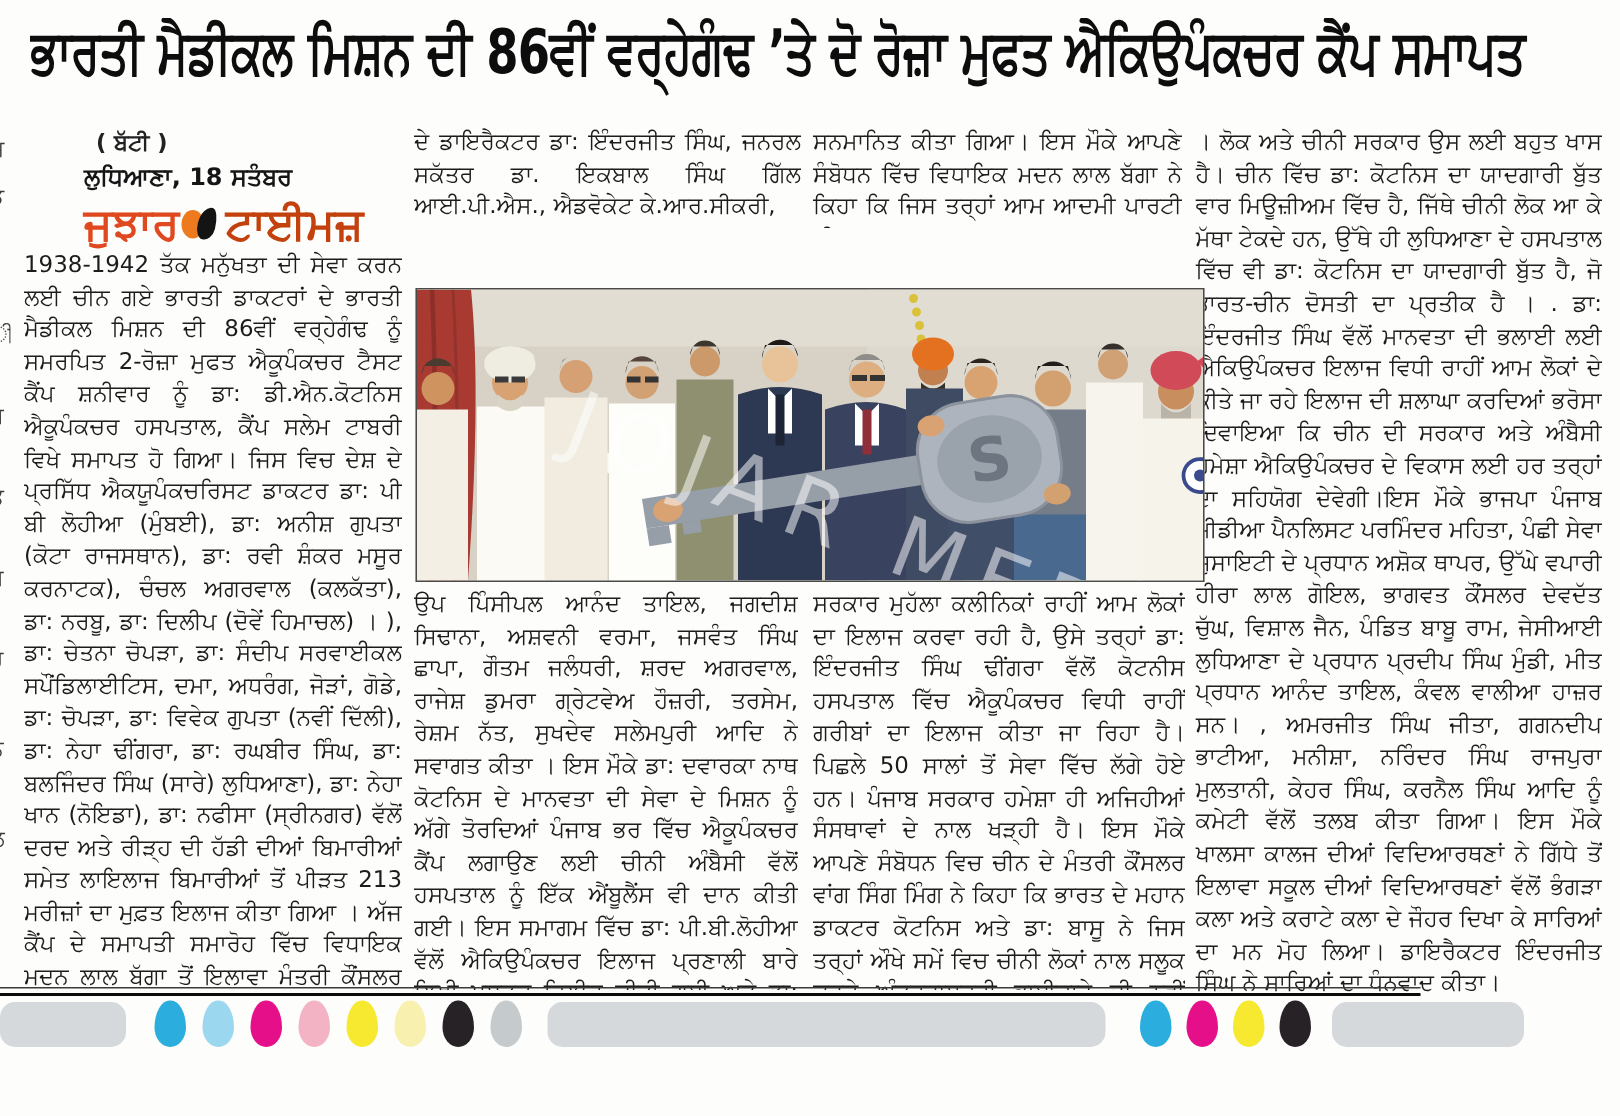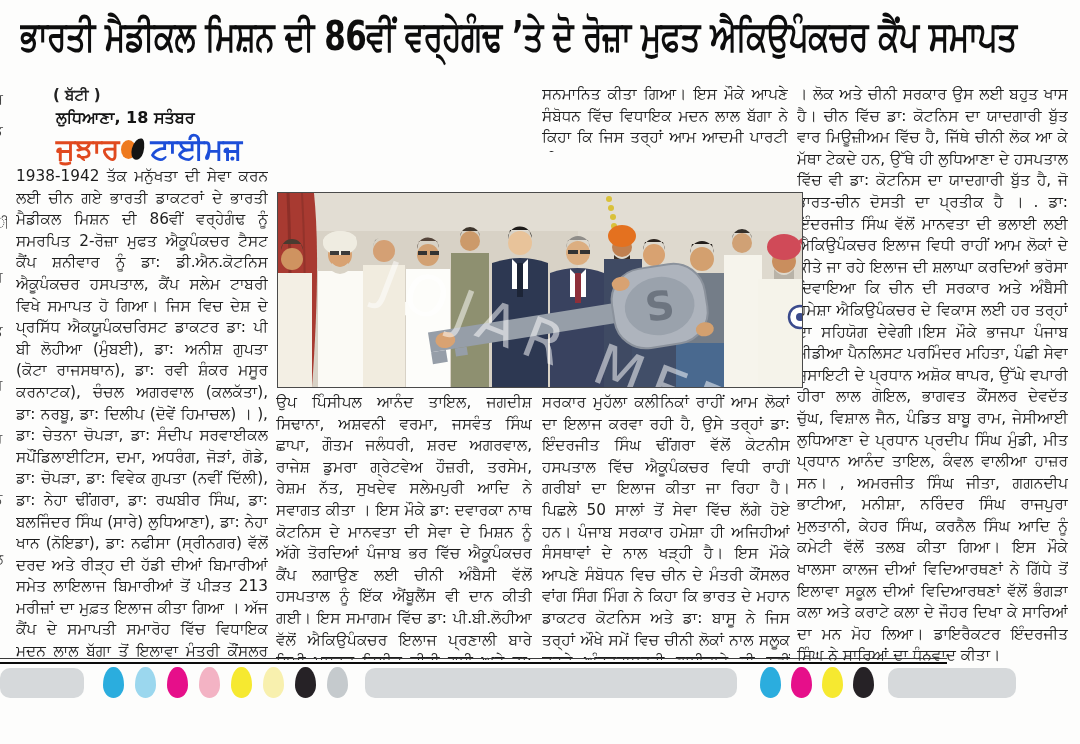--- a/index.html
+++ b/index.html
@@ -7,25 +7,25 @@
     position:relative;width:1080px;height:744px;background:#fdfdfc;overflow:hidden;
     font-family:"DejaVu Sans","Liberation Sans",sans-serif;color:#1b1b1b;
   }
   
   .headline{
     position:absolute;left:20px;top:12px;width:1052px;height:62px;
     font-size:31px;font-weight:700;color:#0d0d0d;white-space:nowrap;overflow:hidden;
     transform:scaleY(1.32);transform-origin:top left;letter-spacing:-0.5px;
   }
   
-  .bureau{position:absolute;left:53px;top:86px;font-size:15px;font-weight:700;color:#222;}
+  .bureau{position:absolute;left:64px;top:86px;font-size:15px;font-weight:700;color:#222;}
   .placedate{position:absolute;left:56px;top:108px;font-size:16px;font-weight:700;color:#151515;}
   .paperlogo{position:absolute;left:56px;top:130px;height:38px;display:flex;align-items:center;font-weight:700;font-size:29px;letter-spacing:0;}
   .paperlogo .w1{color:#e0491f;}
-  .paperlogo .w2{color:#1d4ed8;margin-left:6px;}
+  .paperlogo .w2{color:#c2410c;margin-left:6px;}
   .logo-dot{display:inline-block;width:15px;height:19px;background:#ee7a1f;border-radius:50%;margin-left:2px;}
   .logo-blob{display:inline-block;width:12px;height:22px;background:#141414;border-radius:60% 40% 55% 45%/55% 60% 40% 45%;margin-left:-4px;transform:rotate(14deg);}
   
   .col{
     position:absolute;font-size:15.3px;line-height:21.6px;text-align:justify;
     color:#1c1c1c;overflow:hidden;word-break:break-word;
   }
   #col1{left:16px;top:166px;width:252px;height:494px;}
   #col2top{left:276px;top:84px;width:258px;height:68px;}
   #col3top{left:542px;top:84px;width:246px;height:68px;}
@@ -76,20 +76,21 @@
   <div class="bureau">( ਬੱਟੀ )</div>
   <div class="placedate">ਲੁਧਿਆਣਾ, 18 ਸਤੰਬਰ</div>
   <div class="paperlogo">
     <span class="w1">ਜੁਝਾਰ</span>
     <span class="logo-dot"></span>
     <span class="logo-blob"></span>
     <span class="w2">ਟਾਈਮਜ਼</span>
   </div>
 
   <div class="col" id="col1">1938-1942 ਤੱਕ ਮਨੁੱਖਤਾ ਦੀ ਸੇਵਾ ਕਰਨ ਲਈ ਚੀਨ ਗਏ ਭਾਰਤੀ ਡਾਕਟਰਾਂ ਦੇ ਭਾਰਤੀ ਮੈਡੀਕਲ ਮਿਸ਼ਨ ਦੀ 86ਵੀਂ ਵਰ੍ਹੇਗੰਢ ਨੂੰ ਸਮਰਪਿਤ 2-ਰੋਜ਼ਾ ਮੁਫਤ ਐਕੂਪੰਕਚਰ ਟੈਸਟ ਕੈਂਪ ਸ਼ਨੀਵਾਰ ਨੂੰ ਡਾ: ਡੀ.ਐਨ.ਕੋਟਨਿਸ ਐਕੂਪੰਕਚਰ ਹਸਪਤਾਲ, ਕੈਂਪ ਸਲੇਮ ਟਾਬਰੀ ਵਿਖੇ ਸਮਾਪਤ ਹੋ ਗਿਆ। ਜਿਸ ਵਿਚ ਦੇਸ਼ ਦੇ ਪ੍ਰਸਿੱਧ ਐਕਯੂਪੰਕਚਰਿਸਟ ਡਾਕਟਰ ਡਾ: ਪੀ ਬੀ ਲੋਹੀਆ (ਮੁੰਬਈ), ਡਾ: ਅਨੀਸ਼ ਗੁਪਤਾ (ਕੋਟਾ ਰਾਜਸਥਾਨ), ਡਾ: ਰਵੀ ਸ਼ੰਕਰ ਮਸੂਰ ਕਰਨਾਟਕ), ਚੰਚਲ ਅਗਰਵਾਲ (ਕਲਕੱਤਾ), ਡਾ: ਨਰਬੂ, ਡਾ: ਦਿਲੀਪ (ਦੋਵੇਂ ਹਿਮਾਚਲ) । ), ਡਾ: ਚੇਤਨਾ ਚੋਪੜਾ, ਡਾ: ਸੰਦੀਪ ਸਰਵਾਈਕਲ ਸਪੌਂਡਿਲਾਈਟਿਸ, ਦਮਾ, ਅਧਰੰਗ, ਜੋੜਾਂ, ਗੋਡੇ, ਡਾ: ਚੋਪੜਾ, ਡਾ: ਵਿਵੇਕ ਗੁਪਤਾ (ਨਵੀਂ ਦਿੱਲੀ), ਡਾ: ਨੇਹਾ ਢੀਂਗਰਾ, ਡਾ: ਰਘਬੀਰ ਸਿੰਘ, ਡਾ: ਬਲਜਿੰਦਰ ਸਿੰਘ (ਸਾਰੇ) ਲੁਧਿਆਣਾ), ਡਾ: ਨੇਹਾ ਖਾਨ (ਨੋਇਡਾ), ਡਾ: ਨਫੀਸਾ (ਸ੍ਰੀਨਗਰ) ਵੱਲੋਂ ਦਰਦ ਅਤੇ ਰੀੜ੍ਹ ਦੀ ਹੱਡੀ ਦੀਆਂ ਬਿਮਾਰੀਆਂ ਸਮੇਤ ਲਾਇਲਾਜ ਬਿਮਾਰੀਆਂ ਤੋਂ ਪੀੜਤ 213 ਮਰੀਜ਼ਾਂ ਦਾ ਮੁਫ਼ਤ ਇਲਾਜ ਕੀਤਾ ਗਿਆ । ਅੱਜ ਕੈਂਪ ਦੇ ਸਮਾਪਤੀ ਸਮਾਰੋਹ ਵਿੱਚ ਵਿਧਾਇਕ ਮਦਨ ਲਾਲ ਬੱਗਾ ਤੋਂ ਇਲਾਵਾ ਮੰਤਰੀ ਕੌਂਸਲਰ ਵਾਂਗ ਸਿੰਗ ਮਿੰਗ ਅਤੇ ਭਾਰਤ ਸਥਿਤ ਚੀਨੀ ਦੂਤਘਰ ਦੇ 4 ਹੋਰ ਡਿਪਲੋਮੈਟਾਂ ਨੇ ਸ਼ਿਰਕਤ ਕੀਤੀ, ਜਿਨ੍ਹਾਂ ਦਾ ਸਵਾਗਤ ਹਸਪਤਾਲ ਕਮੇਟੀ</div>
+  <div class="col" id="col2top">ਦੇ ਡਾਇਰੈਕਟਰ ਡਾ: ਇੰਦਰਜੀਤ ਸਿੰਘ, ਜਨਰਲ ਸਕੱਤਰ ਡਾ. ਇਕਬਾਲ ਸਿੰਘ ਗਿੱਲ ਆਈ.ਪੀ.ਐਸ., ਐਡਵੋਕੇਟ ਕੇ.ਆਰ.ਸੀਕਰੀ,</div>
   <div class="col" id="col3top">ਸਨਮਾਨਿਤ ਕੀਤਾ ਗਿਆ। ਇਸ ਮੌਕੇ ਆਪਣੇ ਸੰਬੋਧਨ ਵਿੱਚ ਵਿਧਾਇਕ ਮਦਨ ਲਾਲ ਬੱਗਾ ਨੇ ਕਿਹਾ ਕਿ ਜਿਸ ਤਰ੍ਹਾਂ ਆਮ ਆਦਮੀ ਪਾਰਟੀ ਦੀ</div>
   <div class="col" id="col2bot">ਉਪ ਪਿੰਸੀਪਲ ਆਨੰਦ ਤਾਇਲ, ਜਗਦੀਸ਼ ਸਿਢਾਨਾ, ਅਸ਼ਵਨੀ ਵਰਮਾ, ਜਸਵੰਤ ਸਿੰਘ ਛਾਪਾ, ਗੌਤਮ ਜਲੰਧਰੀ, ਸ਼ਰਦ ਅਗਰਵਾਲ, ਰਾਜੇਸ਼ ਡੁਮਰਾ ਗ੍ਰੇਟਵੇਅ ਹੌਜ਼ਰੀ, ਤਰਸੇਮ, ਰੇਸ਼ਮ ਨੱਤ, ਸੁਖਦੇਵ ਸਲੇਮਪੁਰੀ ਆਦਿ ਨੇ ਸਵਾਗਤ ਕੀਤਾ । ਇਸ ਮੌਕੇ ਡਾ: ਦਵਾਰਕਾ ਨਾਥ ਕੋਟਨਿਸ ਦੇ ਮਾਨਵਤਾ ਦੀ ਸੇਵਾ ਦੇ ਮਿਸ਼ਨ ਨੂੰ ਅੱਗੇ ਤੋਰਦਿਆਂ ਪੰਜਾਬ ਭਰ ਵਿੱਚ ਐਕੂਪੰਕਚਰ ਕੈਂਪ ਲਗਾਉਣ ਲਈ ਚੀਨੀ ਅੰਬੈਸੀ ਵੱਲੋਂ ਹਸਪਤਾਲ ਨੂੰ ਇੱਕ ਐਂਬੂਲੈਂਸ ਵੀ ਦਾਨ ਕੀਤੀ ਗਈ। ਇਸ ਸਮਾਗਮ ਵਿੱਚ ਡਾ: ਪੀ.ਬੀ.ਲੋਹੀਆ ਵੱਲੋਂ ਐਕਿਉਪੰਕਚਰ ਇਲਾਜ ਪ੍ਰਣਾਲੀ ਬਾਰੇ ਲਿਖੀ ਪੁਸਤਕ ਰਿਲੀਜ਼ ਕੀਤੀ ਗਈ ਅਤੇ ਡਾ: ਲੋਹੀਆ ਨੂੰ ਜੈਮ ਆਫ਼ ਐਕੂਪੰਕਚਰ ਐਵਾਰਡ ਨਾਲ</div>
   <div class="col" id="col3bot">ਸਰਕਾਰ ਮੁਹੱਲਾ ਕਲੀਨਿਕਾਂ ਰਾਹੀਂ ਆਮ ਲੋਕਾਂ ਦਾ ਇਲਾਜ ਕਰਵਾ ਰਹੀ ਹੈ, ਉਸੇ ਤਰ੍ਹਾਂ ਡਾ: ਇੰਦਰਜੀਤ ਸਿੰਘ ਢੀਂਗਰਾ ਵੱਲੋਂ ਕੋਟਨੀਸ ਹਸਪਤਾਲ ਵਿੱਚ ਐਕੂਪੰਕਚਰ ਵਿਧੀ ਰਾਹੀਂ ਗਰੀਬਾਂ ਦਾ ਇਲਾਜ ਕੀਤਾ ਜਾ ਰਿਹਾ ਹੈ। ਪਿਛਲੇ 50 ਸਾਲਾਂ ਤੋਂ ਸੇਵਾ ਵਿੱਚ ਲੱਗੇ ਹੋਏ ਹਨ। ਪੰਜਾਬ ਸਰਕਾਰ ਹਮੇਸ਼ਾ ਹੀ ਅਜਿਹੀਆਂ ਸੰਸਥਾਵਾਂ ਦੇ ਨਾਲ ਖੜ੍ਹੀ ਹੈ। ਇਸ ਮੌਕੇ ਆਪਣੇ ਸੰਬੋਧਨ ਵਿਚ ਚੀਨ ਦੇ ਮੰਤਰੀ ਕੌਂਸਲਰ ਵਾਂਗ ਸਿੰਗ ਮਿੰਗ ਨੇ ਕਿਹਾ ਕਿ ਭਾਰਤ ਦੇ ਮਹਾਨ ਡਾਕਟਰ ਕੋਟਨਿਸ ਅਤੇ ਡਾ: ਬਾਸੂ ਨੇ ਜਿਸ ਤਰ੍ਹਾਂ ਔਖੇ ਸਮੇਂ ਵਿਚ ਚੀਨੀ ਲੋਕਾਂ ਨਾਲ ਸਲੂਕ ਕਰਕੇ ਅੰਤਰਰਾਸ਼ਟਰੀ ਭਾਈਚਾਰੇ ਦੀ ਨਵੀਂ ਮਿਸਾਲ ਪੈਦਾ ਕੀਤੀ ਹੈ, ਉਸ ਦੀ ਚੀਨੀ ਲੋਕਾਂ ਦੇ ਦਿਲਾਂ ਵਿਚ ਬਹੁਤ ਕਦਰ ਹੈ</div>
   <div class="col" id="col4">। ਲੋਕ ਅਤੇ ਚੀਨੀ ਸਰਕਾਰ ਉਸ ਲਈ ਬਹੁਤ ਖਾਸ ਹੈ। ਚੀਨ ਵਿੱਚ ਡਾ: ਕੋਟਨਿਸ ਦਾ ਯਾਦਗਾਰੀ ਬੁੱਤ ਵਾਰ ਮਿਊਜ਼ੀਅਮ ਵਿੱਚ ਹੈ, ਜਿੱਥੇ ਚੀਨੀ ਲੋਕ ਆ ਕੇ ਮੱਥਾ ਟੇਕਦੇ ਹਨ, ਉੱਥੇ ਹੀ ਲੁਧਿਆਣਾ ਦੇ ਹਸਪਤਾਲ ਵਿੱਚ ਵੀ ਡਾ: ਕੋਟਨਿਸ ਦਾ ਯਾਦਗਾਰੀ ਬੁੱਤ ਹੈ, ਜੋ ਭਾਰਤ-ਚੀਨ ਦੋਸਤੀ ਦਾ ਪ੍ਰਤੀਕ ਹੈ । . ਡਾ: ਇੰਦਰਜੀਤ ਸਿੰਘ ਵੱਲੋਂ ਮਾਨਵਤਾ ਦੀ ਭਲਾਈ ਲਈ ਐਕਿਉਪੰਕਚਰ ਇਲਾਜ ਵਿਧੀ ਰਾਹੀਂ ਆਮ ਲੋਕਾਂ ਦੇ ਕੀਤੇ ਜਾ ਰਹੇ ਇਲਾਜ ਦੀ ਸ਼ਲਾਘਾ ਕਰਦਿਆਂ ਭਰੋਸਾ ਦਿਵਾਇਆ ਕਿ ਚੀਨ ਦੀ ਸਰਕਾਰ ਅਤੇ ਅੰਬੈਸੀ ਹਮੇਸ਼ਾ ਐਕਿਉਪੰਕਚਰ ਦੇ ਵਿਕਾਸ ਲਈ ਹਰ ਤਰ੍ਹਾਂ ਦਾ ਸਹਿਯੋਗ ਦੇਵੇਗੀ।ਇਸ ਮੌਕੇ ਭਾਜਪਾ ਪੰਜਾਬ ਮੀਡੀਆ ਪੈਨਲਿਸਟ ਪਰਮਿੰਦਰ ਮਹਿਤਾ, ਪੰਛੀ ਸੇਵਾ ਸੁਸਾਇਟੀ ਦੇ ਪ੍ਰਧਾਨ ਅਸ਼ੋਕ ਥਾਪਰ, ਉੱਘੇ ਵਪਾਰੀ ਹੀਰਾ ਲਾਲ ਗੋਇਲ, ਭਾਗਵਤ ਕੌਂਸਲਰ ਦੇਵਦੱਤ ਚੁੱਘ, ਵਿਸ਼ਾਲ ਜੈਨ, ਪੰਡਿਤ ਬਾਬੂ ਰਾਮ, ਜੇਸੀਆਈ ਲੁਧਿਆਣਾ ਦੇ ਪ੍ਰਧਾਨ ਪ੍ਰਦੀਪ ਸਿੰਘ ਮੁੰਡੀ, ਮੀਤ ਪ੍ਰਧਾਨ ਆਨੰਦ ਤਾਇਲ, ਕੰਵਲ ਵਾਲੀਆ ਹਾਜ਼ਰ ਸਨ। , ਅਮਰਜੀਤ ਸਿੰਘ ਜੀਤਾ, ਗਗਨਦੀਪ ਭਾਟੀਆ, ਮਨੀਸ਼ਾ, ਨਰਿੰਦਰ ਸਿੰਘ ਰਾਜਪੁਰਾ ਮੁਲਤਾਨੀ, ਕੇਹਰ ਸਿੰਘ, ਕਰਨੈਲ ਸਿੰਘ ਆਦਿ ਨੂੰ ਕਮੇਟੀ ਵੱਲੋਂ ਤਲਬ ਕੀਤਾ ਗਿਆ। ਇਸ ਮੌਕੇ ਖਾਲਸਾ ਕਾਲਜ ਦੀਆਂ ਵਿਦਿਆਰਥਣਾਂ ਨੇ ਗਿੱਧੇ ਤੋਂ ਇਲਾਵਾ ਸਕੂਲ ਦੀਆਂ ਵਿਦਿਆਰਥਣਾਂ ਵੱਲੋਂ ਭੰਗੜਾ ਕਲਾ ਅਤੇ ਕਰਾਟੇ ਕਲਾ ਦੇ ਜੌਹਰ ਦਿਖਾ ਕੇ ਸਾਰਿਆਂ ਦਾ ਮਨ ਮੋਹ ਲਿਆ। ਡਾਇਰੈਕਟਰ ਇੰਦਰਜੀਤ ਸਿੰਘ ਨੇ ਸਾਰਿਆਂ ਦਾ ਧੰਨਵਾਦ ਕੀਤਾ।</div>
 
   <div class="photo">
     <svg width="524" height="194" viewBox="0 0 524 194" xmlns="http://www.w3.org/2000/svg">
 
       <rect width="524" height="194" fill="#d8d2c6"></rect>
       <rect x="300" width="224" height="194" fill="#ded9ce"></rect>

